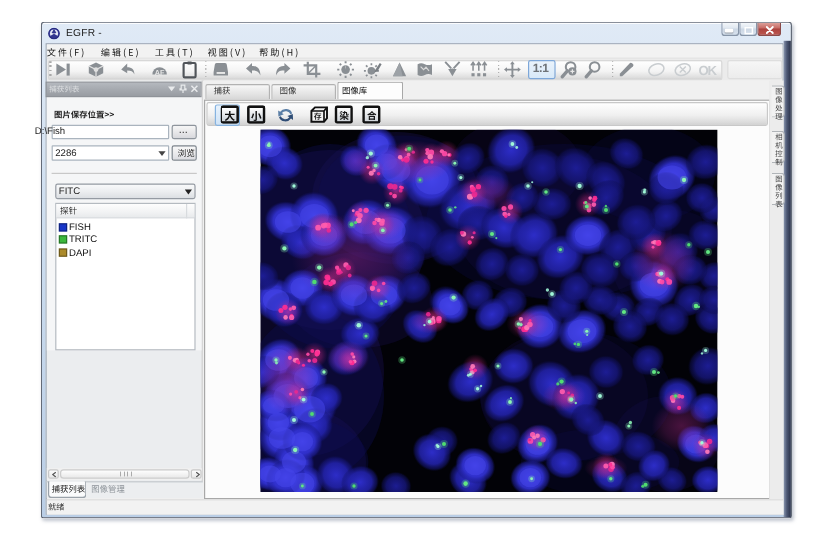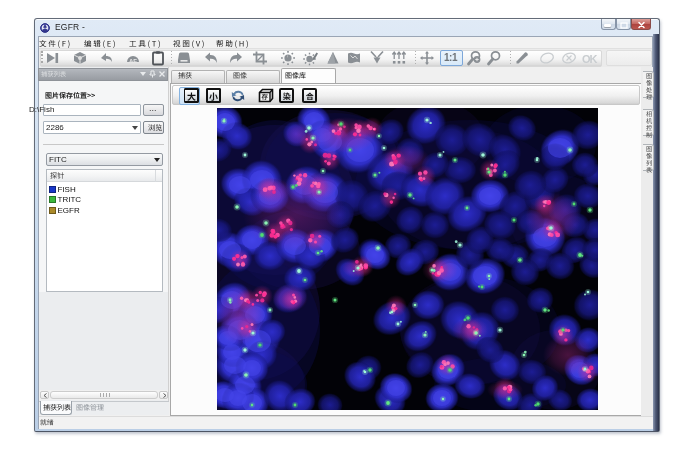--- a/index.html
+++ b/index.html
@@ -209,21 +209,21 @@
 <div class="abs" style="left:47px;top:170px;width:115px;height:12px;background:linear-gradient(180deg,#fdfdfd,#f2f3f4 60%,#e8eaec);border-bottom:1px solid #d5d8db"></div>
 <div class="abs" style="left:155px;top:170px;width:1px;height:12px;background:#d8dbde"></div>
 <svg class="abs" style="left:49px;top:172px" width="16" height="11">
       <path transform="translate(1,6.2)" d="M2.64 -5.65V-4.36H3.09V-5.18H6.19V-4.38H6.67V-5.65ZM3.89 -4.72C3.59 -4.18 3.07 -3.67 2.54 -3.33C2.66 -3.25 2.85 -3.05 2.93 -2.95C3.46 -3.34 4.02 -3.95 4.37 -4.55ZM4.87 -4.49C5.37 -4.04 5.96 -3.41 6.23 -3L6.64 -3.3C6.36 -3.72 5.76 -4.33 5.26 -4.76ZM4.38 -3.32V-2.53H2.56V-2.04H4.05C3.63 -1.27 2.93 -0.6 2.18 -0.28C2.3 -0.18 2.45 0.01 2.53 0.14C3.25 -0.24 3.93 -0.93 4.38 -1.73V0.52H4.89V-1.75C5.31 -0.99 5.95 -0.27 6.59 0.12C6.67 -0.01 6.84 -0.2 6.96 -0.3C6.3 -0.65 5.63 -1.32 5.22 -2.04H6.75V-2.53H4.89V-3.32ZM1.2 -6.05V-4.59H0.36V-4.09H1.2V-2.54L0.28 -2.22L0.44 -1.71L1.2 -1.99V-0.06C1.2 0.03 1.17 0.05 1.08 0.06C1.01 0.06 0.74 0.06 0.45 0.06C0.52 0.19 0.58 0.4 0.6 0.53C1.04 0.53 1.3 0.52 1.48 0.44C1.64 0.35 1.71 0.21 1.71 -0.06V-2.18L2.46 -2.47L2.36 -2.97L1.71 -2.73V-4.09H2.41V-4.59H1.71V-6.05Z M11.97 -5.98V-3.64H10.27V-3.1H11.97V0.57H12.52V-3.1H14.07V-3.64H12.52V-5.98ZM8.54 -6.03C8.3 -5.36 7.88 -4.72 7.42 -4.29C7.51 -4.18 7.65 -3.9 7.7 -3.79C7.96 -4.04 8.21 -4.35 8.43 -4.7H10.25V-5.21H8.73C8.83 -5.44 8.94 -5.66 9.02 -5.89ZM7.64 -2.48V-1.98H8.72V-0.49C8.72 -0.19 8.52 -0.01 8.38 0.06C8.47 0.17 8.6 0.4 8.65 0.54C8.77 0.42 8.98 0.3 10.39 -0.44C10.35 -0.55 10.3 -0.76 10.29 -0.91L9.24 -0.38V-1.98H10.2V-2.48H9.24V-3.45H10.05V-3.94H7.98V-3.45H8.72V-2.48Z" fill="#333"></path>
     </svg>
     <div class="abs" style="left:48.5px;top:185.5px;width:7px;height:7px;background:#1836c8;border:1px solid rgba(0,0,0,.35)"></div>
     <div class="abs" style="left:57.5px;top:184.5px;font-size:8px;color:#111">FISH</div>
     <div class="abs" style="left:48.5px;top:196px;width:7px;height:7px;background:#3cb83c;border:1px solid rgba(0,0,0,.35)"></div>
     <div class="abs" style="left:57.5px;top:195px;font-size:8px;color:#111">TRITC</div>
     <div class="abs" style="left:48.5px;top:206.5px;width:7px;height:7px;background:#ab8a2a;border:1px solid rgba(0,0,0,.35)"></div>
-    <div class="abs" style="left:57.5px;top:205.5px;font-size:8px;color:#111">EGFR</div>
+    <div class="abs" style="left:57.5px;top:205.5px;font-size:8px;color:#111">DAPI</div>
 <div class="abs" style="left:39px;top:390px;width:129px;height:10px;background:#f0f0f0"></div>
 <div class="abs" style="left:40px;top:391px;width:9px;height:8px;border:1px solid #c8c8c8;border-radius:2px;background:linear-gradient(180deg,#fdfdfd,#e8e8e8)"></div>
 <svg class="abs" style="left:42.5px;top:393px" width="5" height="5">
       <path d="M3.5 0.5 L1 2.5 L3.5 4.5" stroke="#555" stroke-width="1" fill="none"></path>
     </svg>
 <div class="abs" style="left:159px;top:391px;width:9px;height:8px;border:1px solid #c8c8c8;border-radius:2px;background:linear-gradient(180deg,#fdfdfd,#e8e8e8)"></div>
 <svg class="abs" style="left:161.5px;top:393px" width="5" height="5">
       <path d="M1.5 0.5 L4 2.5 L1.5 4.5" stroke="#555" stroke-width="1" fill="none"></path>
     </svg>
 <div class="abs" style="left:50px;top:391px;width:108px;height:8px;border:1px solid #cccccc;border-radius:3px;background:linear-gradient(180deg,#fefefe,#e9e9e9)"></div>

